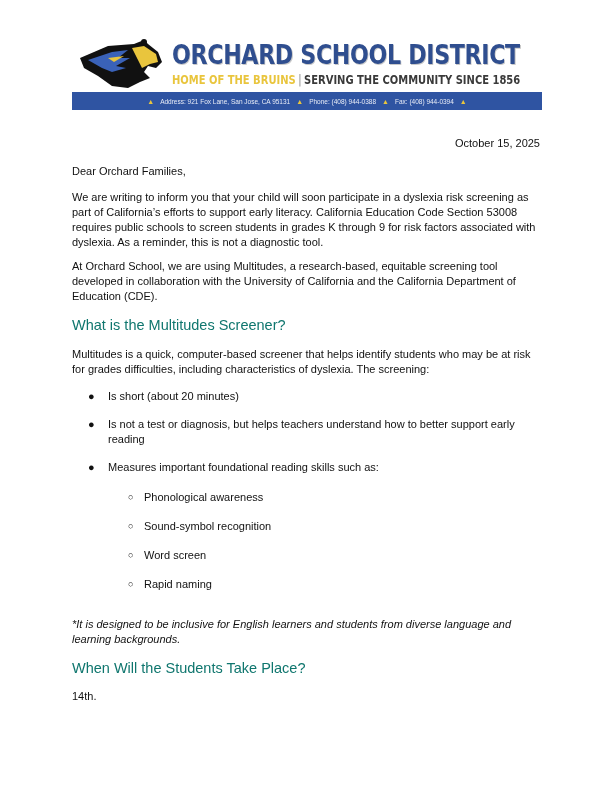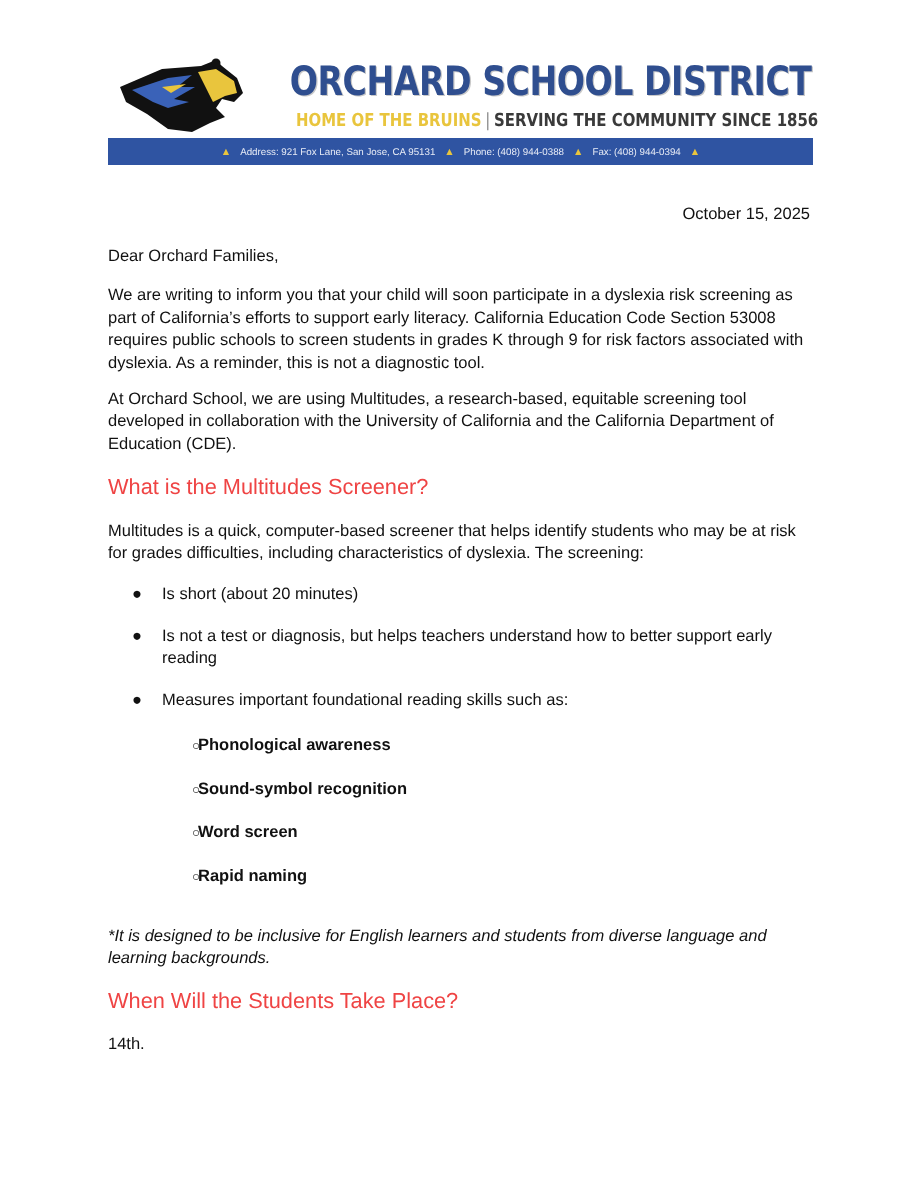--- a/index.html
+++ b/index.html
@@ -1,19 +1,19 @@
 <!DOCTYPE html>
 <html><head>
 <meta charset="utf-8">
 <style>
   * { box-sizing: border-box; margin: 0; padding: 0; }
   html, body { width: 612px; height: 792px; background: #ffffff; overflow: hidden; }
   body { font-family: "Liberation Sans", sans-serif; color: #111; position: relative; }
 
-  .letterhead { position: absolute; left: 72px; top: 36px; width: 470px; height: 74px; text-align: right; }
+  .letterhead { position: absolute; left: 72px; top: 36px; width: 470px; height: 74px; }
   .logo { position: absolute; left: 6px; top: 2px; width: 86px; height: 52px; }
   .title-block { position: absolute; left: 100px; top: 4px; width: 370px; }
   .district-name {
     font-family: "DejaVu Sans", sans-serif; font-weight: bold; font-size: 27px;
     letter-spacing: -0.4px; color: #2f4e8f; line-height: 30px;
     text-shadow: 1px 1px 0 #c9c9c9; transform: scaleX(0.82); transform-origin: left center;
     white-space: nowrap; width: 450px;
   }
   .tagline {
     font-family: "DejaVu Sans", sans-serif; font-weight: bold; font-size: 12px;
@@ -28,29 +28,29 @@
     position: absolute; left: 0; top: 56px; width: 470px; height: 18px;
     background: #2f54a2; color: #e8ecf6; font-size: 6.5px;
     display: flex; align-items: center; justify-content: center; gap: 6px;
     white-space: nowrap;
   }
   .paw { color: #e9c53d; font-size: 7px; }
 
   .doc { position: absolute; left: 72px; top: 0; width: 468px; font-size: 11px; line-height: 15px; }
   .date { position: absolute; right: 0; top: 136px; }
   .p { position: absolute; left: 0; width: 468px; }
-  .h2 { position: absolute; left: 0; font-size: 14.5px; line-height: 18px; color: #ef4444; }
+  .h2 { position: absolute; left: 0; font-size: 14.5px; line-height: 18px; color: #0f766e; }
   .italic { font-style: italic; }
 
   .bullet { position: absolute; left: 16px; width: 440px; }
   .bullet .dot { position: absolute; left: 0; top: 0; width: 20px; }
   .bullet .txt { position: absolute; left: 20px; width: 420px; }
   .sub { position: absolute; left: 56px; width: 400px; }
   .sub .dot { position: absolute; left: 0; top: 0; font-size: 9px; }
-  .sub .txt { position: absolute; left: 4px; white-space: nowrap; font-weight: bold; }
+  .sub .txt { position: absolute; left: 16px; white-space: nowrap; }
 </style>
 </head>
 <body>
 
 <div class="letterhead">
   <svg class="logo" viewBox="0 0 86 52">
     <path d="M2 20 L30 8 L56 6 L66 2 L70 6 L80 14 L84 24 L78 30 L70 28 L66 34 L72 40 L62 44 L50 50 L34 48 L20 38 L6 30 Z" fill="#111"></path>
     <path d="M10 22 L34 14 L50 12 L40 20 L52 20 L38 28 L48 30 L34 34 L24 30 Z" fill="#3a62b8"></path>
     <path d="M54 10 L66 8 L78 16 L80 24 L72 26 L64 30 L60 22 Z" fill="#e9c53d"></path>
     <path d="M30 20 L46 18 L36 24 Z" fill="#e9c53d"></path>

